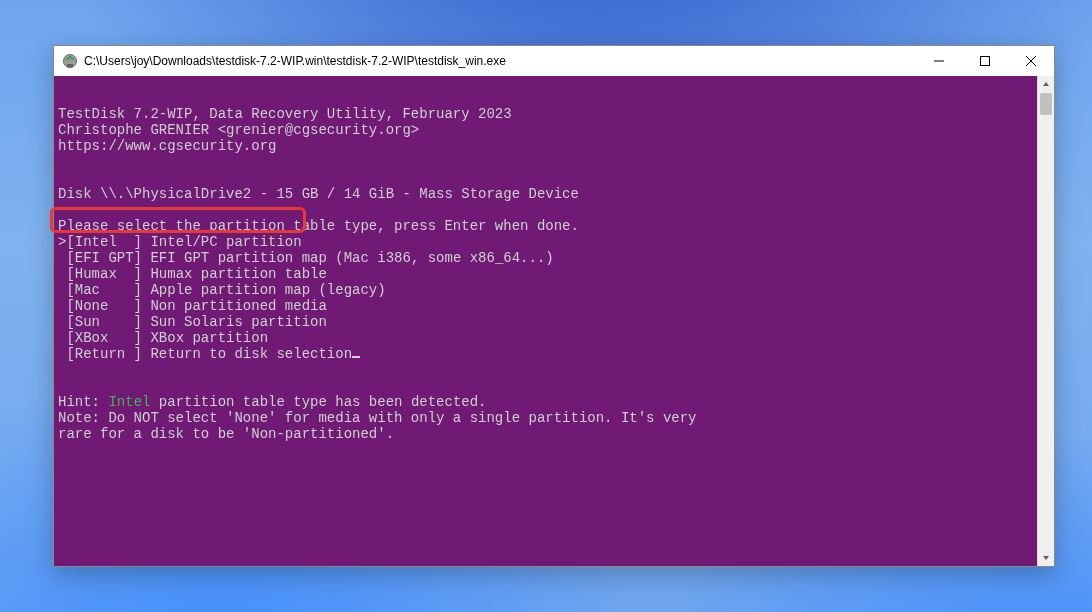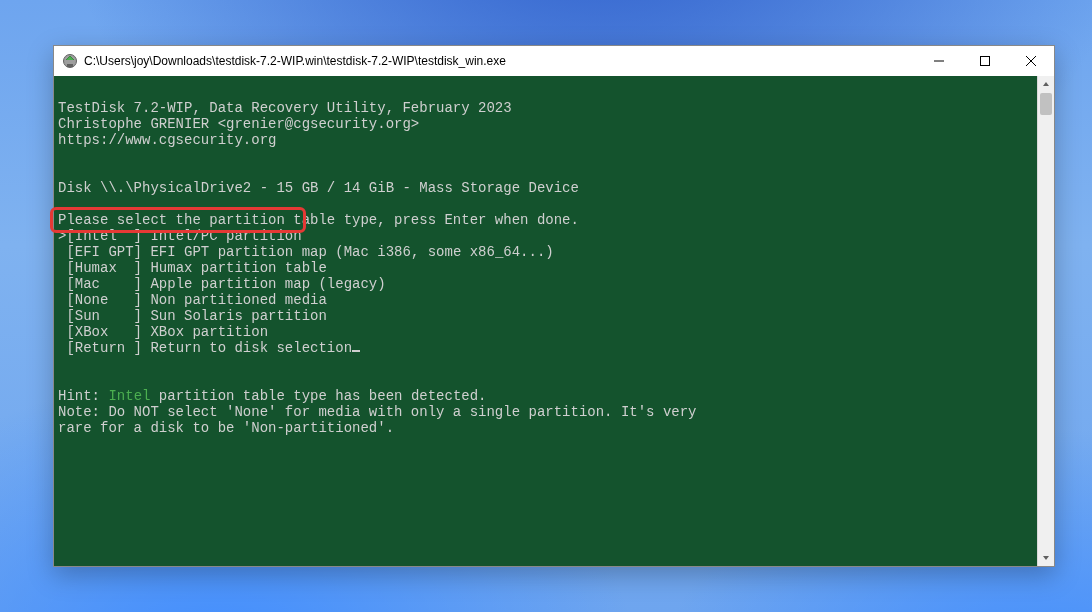--- a/index.html
+++ b/index.html
@@ -61,26 +61,26 @@
   .win-btn {
     width: 46px; height: 100%;
     display: flex; align-items: center; justify-content: center;
   }
   .win-btn svg { display: block; }
   .console {
     position: absolute;
     top: 30px; left: 0;
     right: 16px; 
     bottom: 0;
-    background: #14532d;
+    background: #701a75;
     color: #cfcfcf;
     font-family: Consolas, "Courier New", monospace;
     font-size: 14px;
     line-height: 16px;
-    padding: 8px 8px 6px 4px;
+    padding: 14px 8px 6px 4px;
     white-space: pre;
     overflow: hidden;
   }
   .scrollbar {
     position: absolute;
     top: 30px; right: 0;
     width: 16px;
     bottom: 0;
     background: #f0f0f0;
     border-left: 1px solid #d9d9d9;

